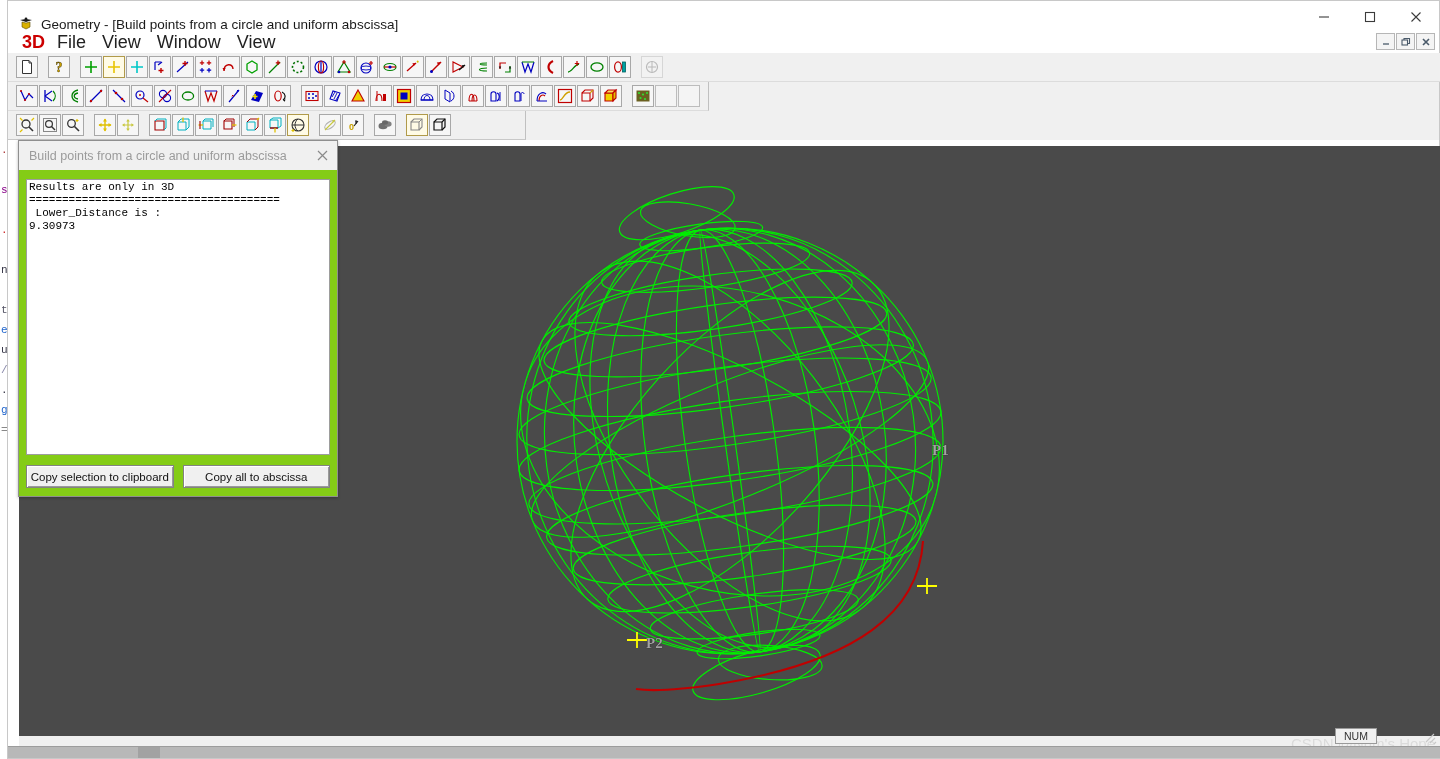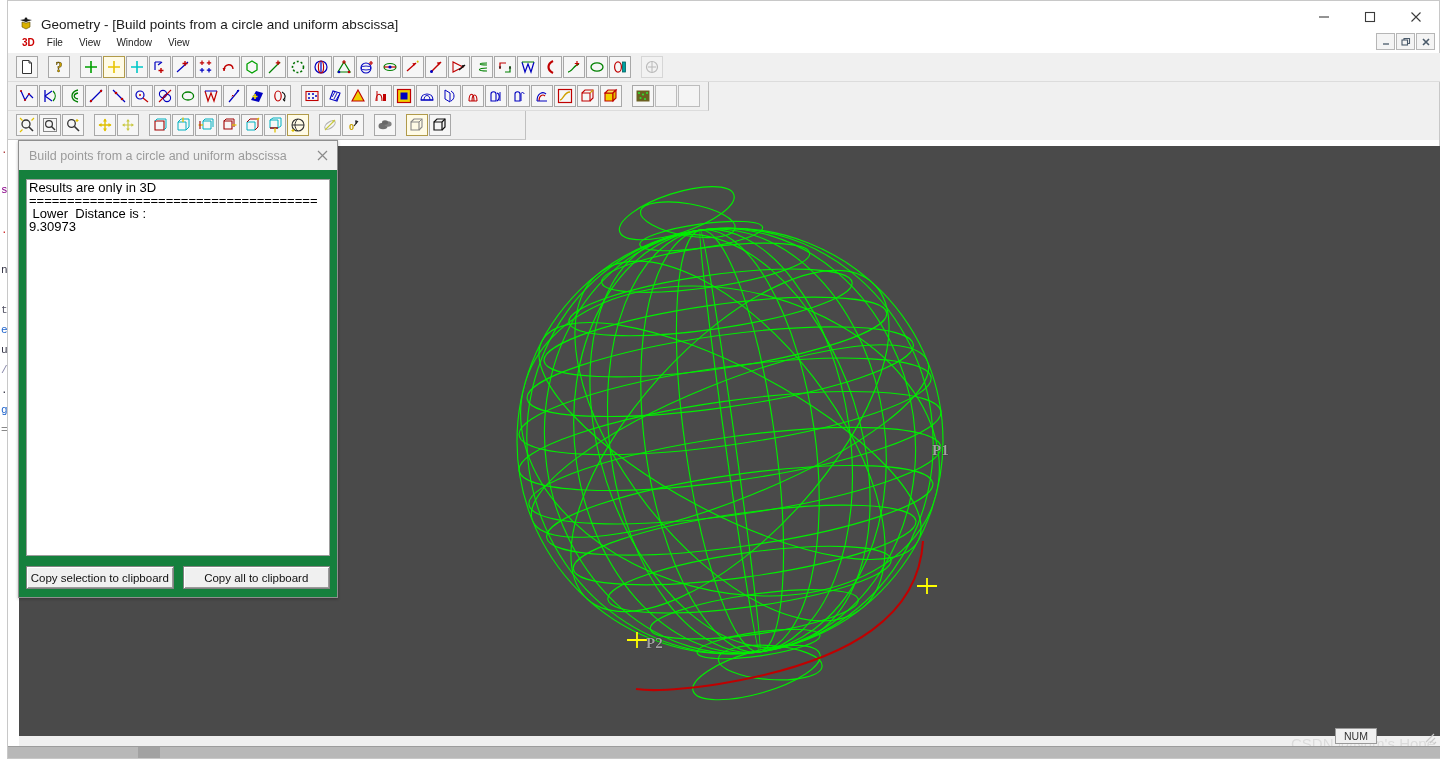--- a/index.html
+++ b/index.html
@@ -75,21 +75,21 @@
   
   .menubar {
     position: absolute; left: 0; top: 31px;
     width: 100%; height: 21px;
     background: #ffffff;
     display: flex; align-items: center;
     padding-left: 9px;
     box-sizing: border-box;
   }
   .menu-item {
-    font-size: 10px;
+    font-size: 18px;
     color: #222;
     padding: 2px 8px;
     white-space: nowrap;
   }
   .menu-item.first {
     color: #cc0000; font-weight: bold; padding-left: 5px; padding-right: 4px;
   }
 
   .mdi-ctl {
     position: absolute; right: 4px; top: 31px;
@@ -203,22 +203,22 @@
   }
   .sb-resize {
     position:absolute; right: 2px; bottom: 13px;
     width: 16px; height: 16px;
   }
 
   
   .dialog {
     position: absolute;
     left: 10px; top: 139px;
-    width: 320px; height: 458px;
-    background: #15803d;
+    width: 320px; height: 357px;
+    background: #84cc16;
     border: 1px solid #8f8f8f;
     box-shadow: 0 1px 3px rgba(0,0,0,.28);
     box-sizing: border-box;
     z-index: 40;
   }
   .dlg-title {
     height: 29px;
     display: flex; align-items: center;
     padding-left: 10px;
     background: #f0f0f0;
@@ -241,22 +241,22 @@
     box-sizing: border-box;
     display:flex; flex-direction:column;
   }
   .dlg-listbox {
     flex: 1;
     background: #ffffff;
     border: 1px solid #9d9d9d;
     box-sizing: border-box;
     padding: 1px 2px;
     overflow: hidden;
-    font-family: Liberation Sans, sans-serif;
-    font-size: 13px;
+    font-family: Liberation Mono, monospace;
+    font-size: 11px;
     color: #000;
     line-height: 13px;
   }
   .dlg-listbox .row { white-space: pre; height:13px; overflow:hidden; }
   .dlg-btns {
     height: 24px;
     margin-top: 10px;
     display: flex; gap: 9px;
   }
   .dlg-btn {
@@ -968,19 +968,19 @@
       </div>
       <div class="dlg-body">
         <div class="dlg-listbox">
           <div class="row">Results are only in 3D</div>
           <div class="row">======================================</div>
           <div class="row"> Lower_Distance is :</div>
           <div class="row">9.30973</div>
         </div>
         <div class="dlg-btns">
           <div class="dlg-btn">Copy selection to clipboard</div>
-          <div class="dlg-btn">Copy all to clipboard</div>
+          <div class="dlg-btn">Copy all to abscissa</div>
         </div>
       </div>
     </div>
 
   </div>
 </div>
 
 </body></html>

